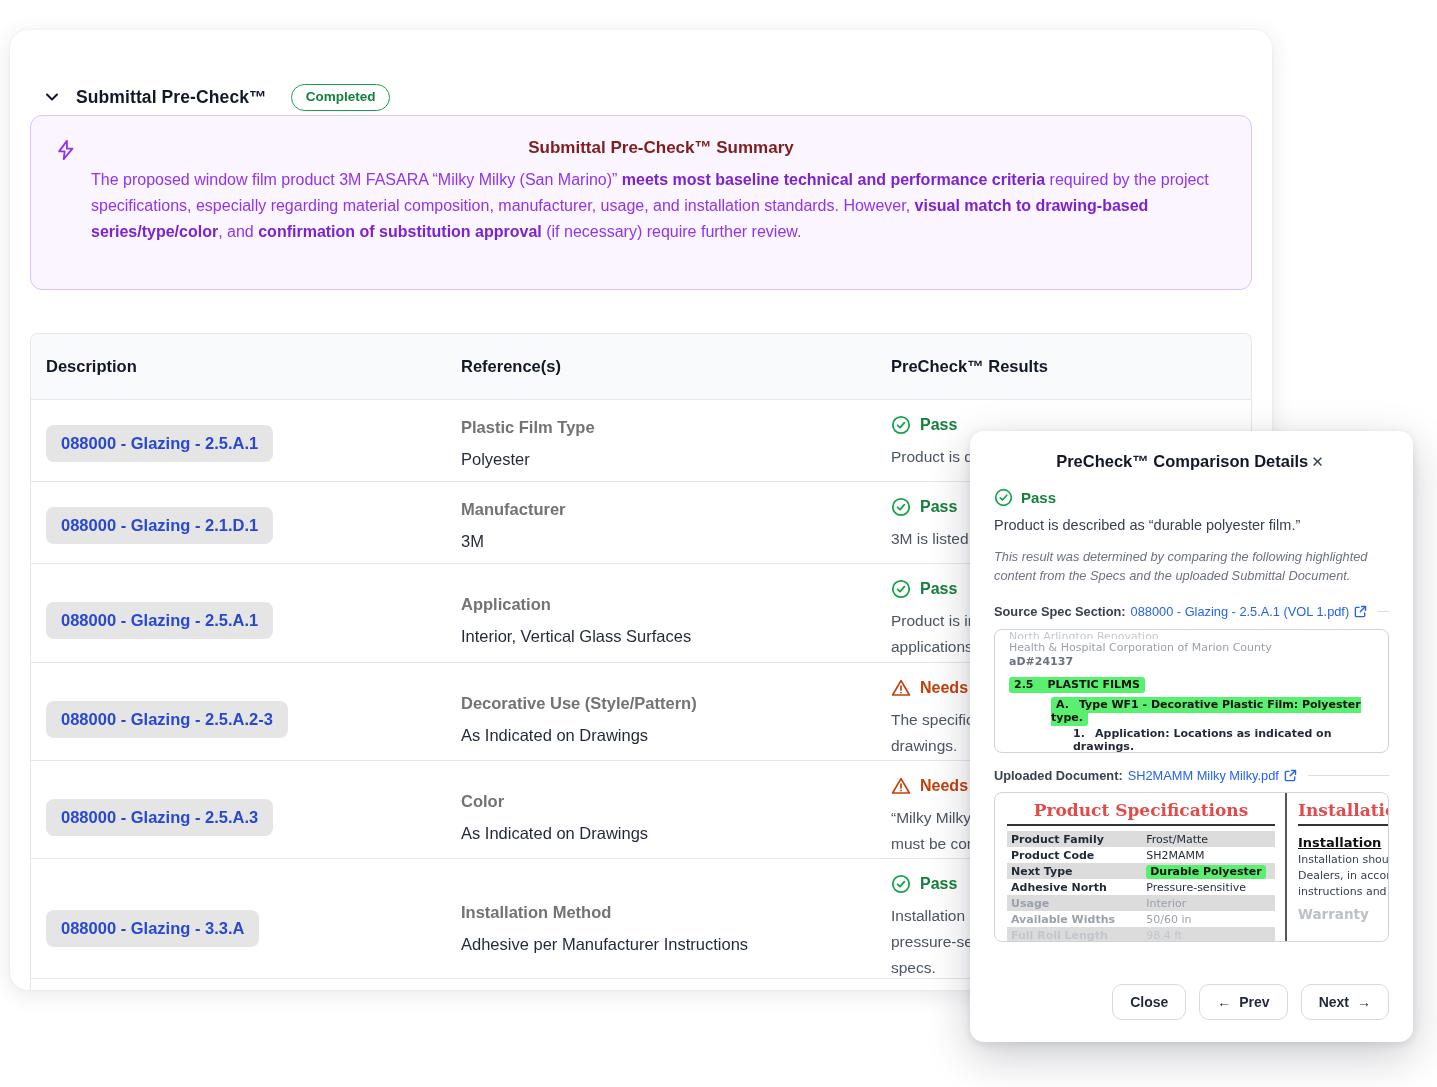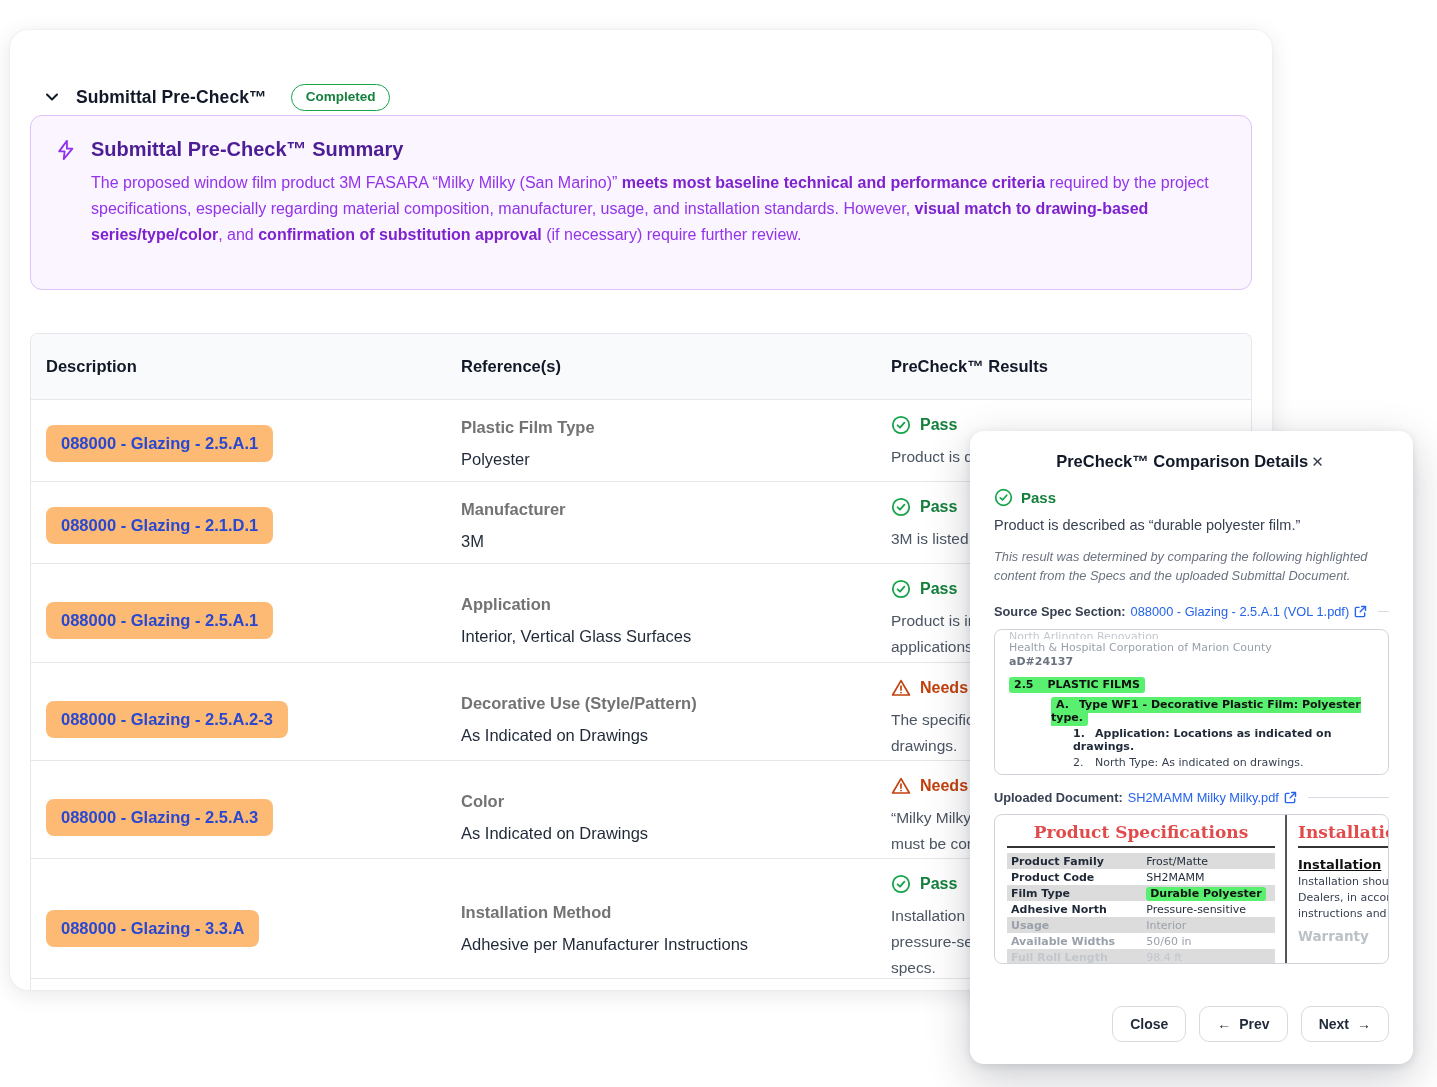--- a/index.html
+++ b/index.html
@@ -22,42 +22,42 @@
     font-size:13.5px; border-radius:999px; padding:5px 14px 6px; line-height:1;
   }
 
   
   .summary {
     position:absolute; left:20px; top:85px; width:1222px; height:175px;
     background:#faf5ff; border:1px solid #dcc3fb; border-radius:12px;
     padding:22px 26px 20px 24px; display:flex; gap:14px;
   }
   .bolt { width:22px; height:22px; flex:0 0 22px; margin-top:1px; }
-  .summary-title { font-size:20px; font-weight:700; color:#4c1d95; margin-bottom:9px; }
+  .summary-title { font-size:17px; font-weight:700; color:#7f1d1d; margin-bottom:9px;text-align:center; }
   .summary-text { font-size:16px; line-height:25.8px; color:#9333ea; width:1140px; }
   .summary-text .b { font-weight:700; color:#7e22ce; }
 
   
   .tbl {
     position:absolute; left:20px; top:303px; width:1222px;
     border:1px solid #e5e7eb; border-bottom:none; border-radius:8px 8px 0 0;
     font-size:16.5px;
   }
   .trow { display:grid; grid-template-columns:415px 430px 377px; }
   .thead {
     background:#f9fafb; height:66px; align-items:center;
     border-bottom:1px solid #e5e7eb; border-radius:8px 8px 0 0;
     font-weight:700; font-size:16.5px; color:#111827;
   }
   .thead > div { padding-left:15px; }
   .tbody-row { border-bottom:1px solid #e5e7eb; }
   .cell { padding:16px 10px 16px 15px; }
   .cell-ref { display:flex; align-items:center; }
   .chip {
-    background:#fdba74; color:#2948d1; font-weight:700; font-size:16.5px;
+    background:#e5e5e5; color:#2948d1; font-weight:700; font-size:16.5px;
     padding:9px 15px; border-radius:8px; white-space:nowrap; cursor:pointer;text-align:right;
   }
   .cell-desc { display:flex; flex-direction:column; justify-content:center; gap:13px; }
   .d-title { font-weight:700; color:#737373; }
   .d-val { color:#1f2937; }
   .cell-res { padding-top:15px; }
   .status { display:flex; align-items:center; gap:9px; font-weight:700; font-size:16px; margin-bottom:9px; }
   .status.pass { color:#15803d; }
   .status.warn { color:#c2410c; }
   .detail-line { color:#4b5563; font-size:15.5px; line-height:26px; white-space:nowrap; }
@@ -76,21 +76,21 @@
   .m-status { display:flex; align-items:center; gap:8px; font-weight:700; font-size:15px; color:#15803d; margin-top:17px; }
   .m-detail { font-size:14.5px; color:#374151; margin-top:10px; }
   .m-note { font-size:12.8px; font-style:italic; color:#6b7280; line-height:19px; margin-top:14px; }
   .src-row { display:flex; align-items:center; gap:5px; margin-top:19px; font-size:12.8px; white-space:nowrap; }
   .src-label { font-weight:700; color:#374151; }
   .m-link { color:#2563eb; cursor:pointer; }
   .rule { flex:1; height:1px; background:#d8dce2; margin-left:6px; }
 
   .spec-box {
     margin-top:10px; border:1px solid #cfd4db; border-radius:8px;
-    height:146px; padding:0 14px; overflow:hidden;
+    height:124px; padding:0 14px; overflow:hidden;
     font-family:"DejaVu Sans",sans-serif; font-size:11px; color:#374151;
   }
   .spec-clip  { color:#c3c8cf; font-size:11px; height:9px; overflow:hidden; line-height:13px; }
   .spec-org   { color:#9aa1ab; margin-top:2px; }
   .spec-id    { color:#6b7280; font-weight:700; margin-top:1px; }
   .hl { background:#58f06e; border-radius:3px; padding:1px 5px 2px; }
   .spec-sec   { margin-top:10px; font-weight:700; color:#111; }
   .spec-sec .num { margin-right:14px; }
   .spec-item  { margin-top:7px; margin-left:42px; font-weight:700; color:#111; }
   .spec-item .num { margin-right:10px; }
@@ -359,21 +359,21 @@
         <div class="doc-hr"></div>
         <div class="doc-row shade">
             <span class="lbl">Product Family</span>
             <span>Frost/Matte</span>
           </div>
         <div class="doc-row">
             <span class="lbl">Product Code</span>
             <span>SH2MAMM</span>
           </div>
         <div class="doc-row shade">
-            <span class="lbl">Film Type</span>
+            <span class="lbl">Next Type</span>
             <span><span class="hl-doc">Durable Polyester</span></span>
           </div>
         <div class="doc-row">
             <span class="lbl">Adhesive North</span>
             <span>Pressure-sensitive</span>
           </div>
         <div class="doc-row shade dim">
             <span class="lbl">Usage</span>
             <span>Interior</span>
           </div>

